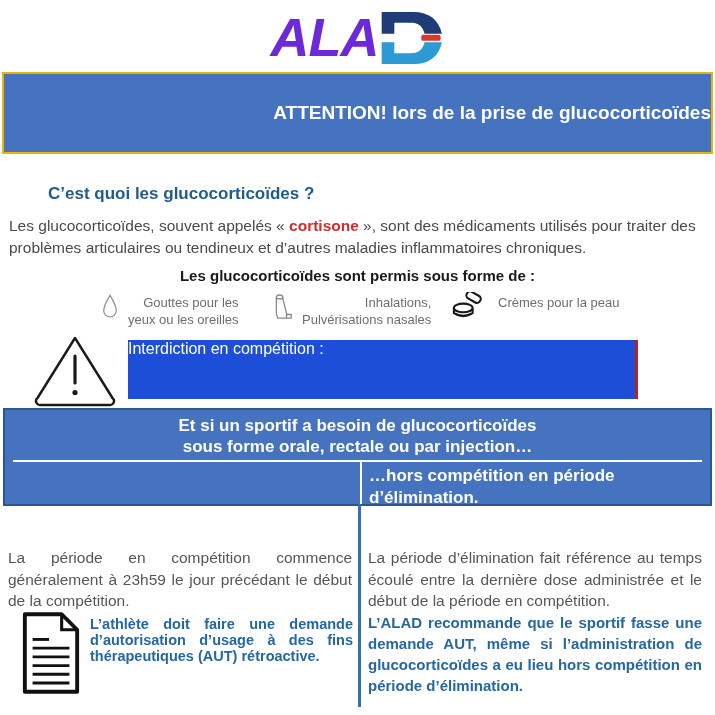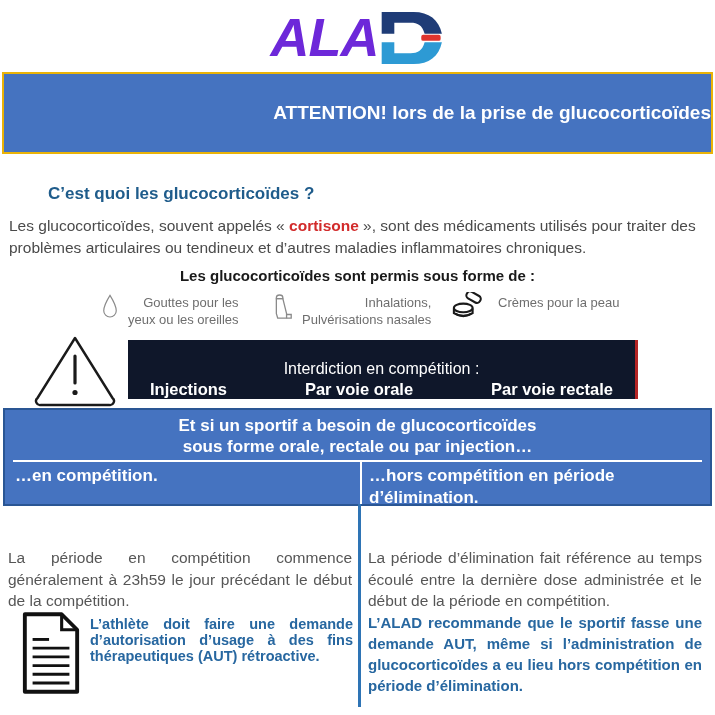--- a/index.html
+++ b/index.html
@@ -26,22 +26,22 @@
   .permitted-title{position:absolute;top:267px;left:0;width:715px;text-align:center;font-size:15px;font-weight:bold;color:#1a1a1a;}
   .perm-item{position:absolute;top:292px;display:flex;align-items:flex-start;text-align:right;}
   .perm-item .icon{flex:0 0 auto;margin-right:8px;}
   .perm-label{font-size:13px;line-height:17px;color:#6e6e6e;padding-top:2px;}
   .perm-label span{display:block;}
   #perm1{left:100px;} #perm2{left:268px;} #perm3{left:452px;gap:8px;}
   
   .warn-tri{position:absolute;left:32px;top:333px;}
   .red-banner{
     position:absolute;left:128px;top:340px;width:507px;height:59px;
-    background:#0f172a;border-right:3px solid #B42424;
-    display:flex;flex-direction:column;justify-content:flex-end;
+    background:#1d4ed8;border-right:3px solid #B42424;
+    display:flex;flex-direction:row;justify-content:flex-start;
   }
   .red-line1{color:#fff;font-size:16px;text-align:center;}
   .red-line2{display:flex;justify-content:space-between;padding:2px 22px 0 22px;}
   .red-line2 span{color:#fff;font-weight:bold;font-size:16.5px;}
   
   .tbl-header{
     position:absolute;left:3px;top:408px;width:705px;height:94px;
     background:#4573C0;border:2px solid #2A5694;
   }
   .tbl-title{color:#fff;font-weight:bold;font-size:17px;text-align:center;line-height:21px;padding-top:5px;}
@@ -131,35 +131,29 @@
   <span class="warn-tri">
     <svg width="86" height="74" viewBox="0 0 86 74">
       <path d="M43 5 L80.5 65 a4 4 0 0 1 -3.4 7 H8.9 a4 4 0 0 1 -3.4 -7 Z" fill="none" stroke="#1a1a1a" stroke-width="2.4" stroke-linejoin="round"></path>
       <line x1="43" y1="23" x2="43" y2="50" stroke="#1a1a1a" stroke-width="3.2" stroke-linecap="round"></line>
       <circle cx="43" cy="59.5" r="2.6" fill="#1a1a1a"></circle>
     </svg>
   </span>
 
   <div class="red-banner">
     <div class="red-line1">Interdiction en compétition :</div>
-    <div class="red-line2">
-      <span>Injections</span>
-      <span>Par voie orale</span>
-      <span>Par voie rectale</span>
-    </div>
   </div>
 
   <div class="tbl-header">
     <div class="tbl-title">
       <span>Et si un sportif a besoin de glucocorticoïdes</span>
       <span>sous forme orale, rectale ou par injection…</span>
     </div>
     <div class="tbl-hr"></div>
     <div class="tbl-vline-white"></div>
-    <div class="tbl-col-head left">…en compétition.</div>
     <div class="tbl-col-head right">…hors compétition en période d’élimination.</div>
   </div>
 
   <div class="body-divider"></div>
 
   <div class="col-body" id="body-left">La période en compétition commence généralement à 23h59 le jour précédant le début de la compétition.</div>
   <div class="col-body" id="body-right">La période d’élimination fait référence au temps écoulé entre la dernière dose administrée et le début de la période en compétition.</div>
 
   <span class="doc-icon">
     <svg width="62" height="84" viewBox="0 0 64 86">

